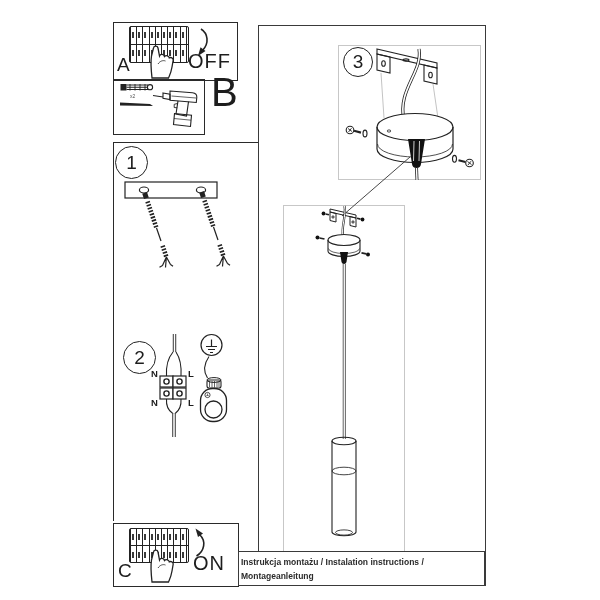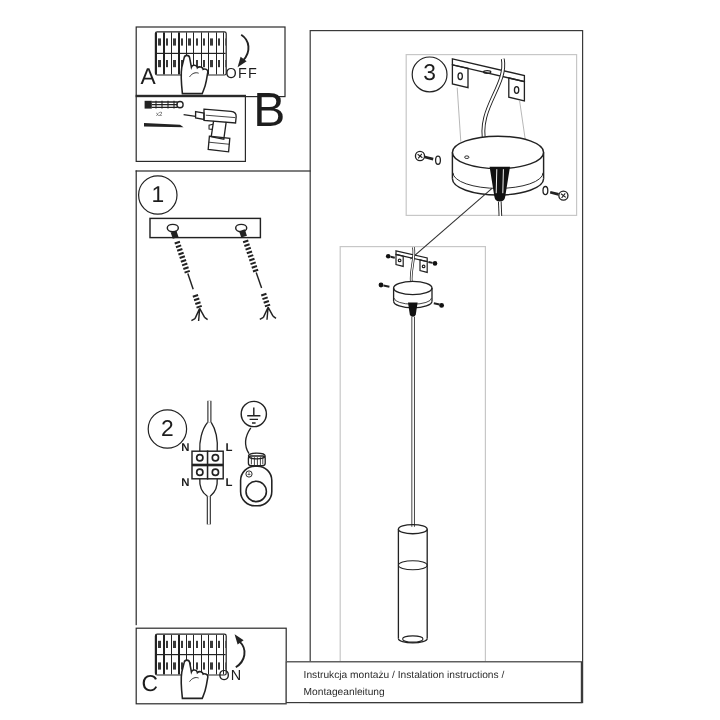--- a/index.html
+++ b/index.html
@@ -6,21 +6,21 @@
   .page{position:relative;width:600px;height:600px;background:#fff;overflow:hidden;
         font-family:"Liberation Sans","DejaVu Sans",sans-serif;color:#1d1d1d;}
   .box{position:absolute;border:1.4px solid #2a2a2a;background:transparent;z-index:1;}
   .lightbox{position:absolute;border:1px solid #c7c7c7;z-index:1;}
   .frame{position:absolute;border:1.2px solid #3a3a3a;z-index:1;}
   .openpanel{position:absolute;border-left:1.3px solid #2a2a2a;border-top:1.3px solid #2a2a2a;z-index:1;}
   svg.art{position:absolute;left:0;top:0;z-index:2;pointer-events:none;}
   .txt{position:absolute;z-index:3;white-space:nowrap;}
   .stepletter{font-size:19px;line-height:19px;font-weight:400;}
   .bigletter{font-size:40px;line-height:40px;font-weight:400;}
-  .switchword{font-size:12px;line-height:16px;letter-spacing:1px;}
+  .switchword{font-size:20px;line-height:16px;letter-spacing:1px;}
   .circnum{position:absolute;z-index:3;border:1.4px solid #222;border-radius:50%;
            display:flex;align-items:center;justify-content:center;font-size:19px;background:#fff;}
   .wirelabel{font-size:9.5px;font-weight:600;z-index:3;}
   .qty{font-size:5px;color:#555;z-index:3;}
   .footer{font-size:8.5px;line-height:14px;color:#2b2b2b;z-index:4;}
   .textbox{position:absolute;border:1px solid #3a3a3a;background:#fff;z-index:3;}
   .fusepanel{position:absolute;z-index:1;border:1.2px solid #222;border-radius:2px;background:
     linear-gradient(#222,#222) 0 50%/100% 1.2px no-repeat,
     repeating-linear-gradient(90deg,#222 0 1px,transparent 1px 6.2px),
     repeating-linear-gradient(90deg,transparent 0 2px,#3a3a3a 2px 4px,transparent 4px 6.2px) 0 5px/100% 6px no-repeat,
@@ -231,26 +231,26 @@
     </div>
   <div class="circnum" style="left:343px;top:47px;width:28px;height:28px;">
       <span>3</span>
     </div>
 
   <span class="txt stepletter" style="left:117px;top:55px;">A</span>
   <span class="txt switchword" style="left:188px;top:53px;">OFF</span>
   <span class="txt bigletter" style="left:211px;top:72px;">B</span>
   <span class="txt qty" style="left:130px;top:93px;">x2</span>
   <span class="txt stepletter" style="left:118px;top:561px;">C</span>
-  <span class="txt switchword" style="left:182px;top:555px;">ON</span>
+  <span class="txt switchword" style="left:193px;top:555px;">ON</span>
 
   <span class="txt wirelabel" style="left:151px;top:368px;">N</span>
   <span class="txt wirelabel" style="left:188px;top:368px;">L</span>
   <span class="txt wirelabel" style="left:151px;top:397px;">N</span>
   <span class="txt wirelabel" style="left:188px;top:397px;">L</span>
 
   <div class="textbox" style="left:238px;top:551px;width:245px;height:33px;">
-    <div class="footer" style="position:absolute;left:14px;top:3px;">
+    <div class="footer" style="position:absolute;left:2px;top:3px;font-weight:bold;">
       <div>Instrukcja montażu / Instalation instructions / Montageanleitung</div>
     </div>
   </div>
 
 </div>
 
 </body></html>

